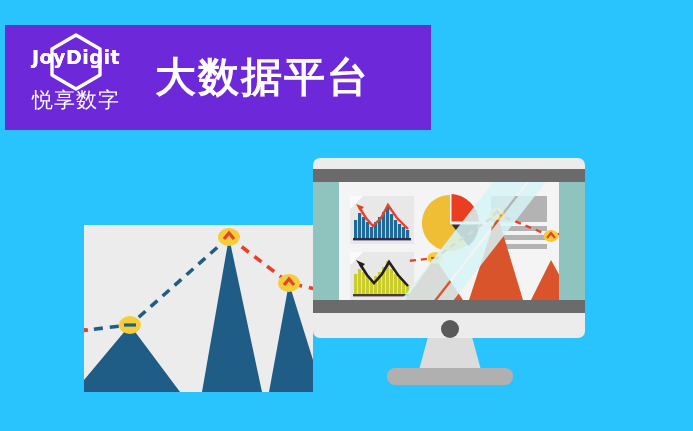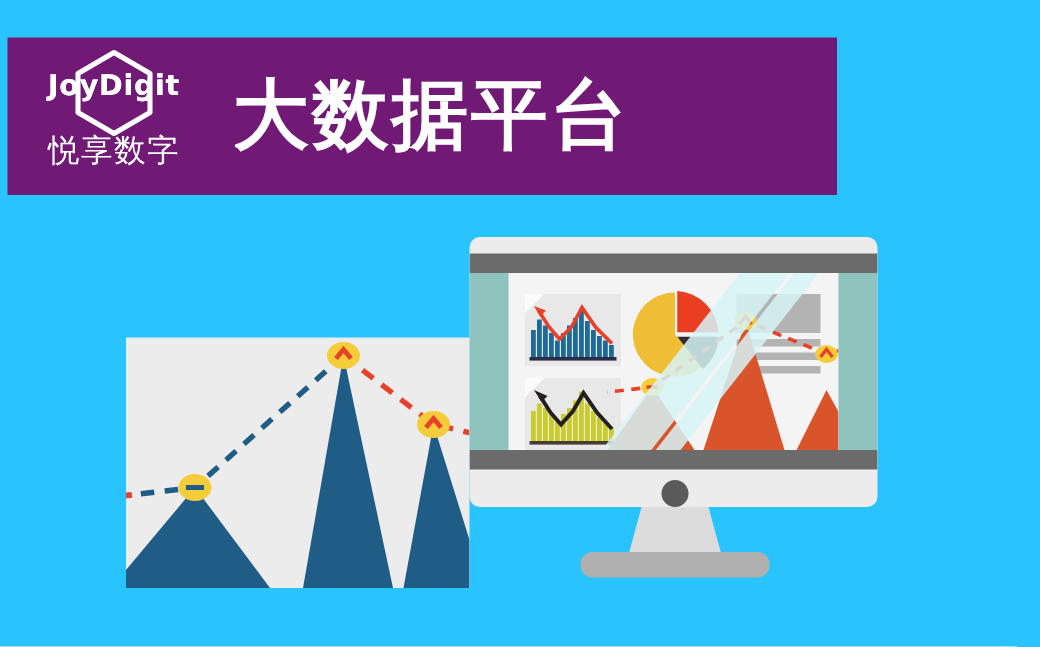--- a/index.html
+++ b/index.html
@@ -18,23 +18,23 @@
     height: 431px;
     overflow: hidden;
     background: #29c3fd;
   }
 
   
   #banner {
     position: absolute;
     left: 5px;
     top: 25px;
-    width: 553px;
+    width: 426px;
     height: 105px;
-    background: #701a75;
+    background: #6d28d9;
     display: flex;
     align-items: center;
   }
 
   #logo-block {
     position: relative;
     width: 118px;
     height: 100px;
     margin-left: 12px;
     flex: 0 0 auto;
@@ -67,21 +67,21 @@
     text-align: center;
     color: #ffffff;
     font-size: 21px;
     font-weight: normal;
     letter-spacing: 1px;
     font-family: "DejaVu Sans", sans-serif;
   }
 
   #banner-title {
     color: #ffffff;
-    font-size: 51px;
+    font-size: 41px;
     font-weight: bold;
     letter-spacing: 2px;
     margin-left: 20px;
     line-height: 1;
     font-family: "DejaVu Sans", sans-serif;
     white-space: nowrap;
   }
 
   
   #left-panel {

